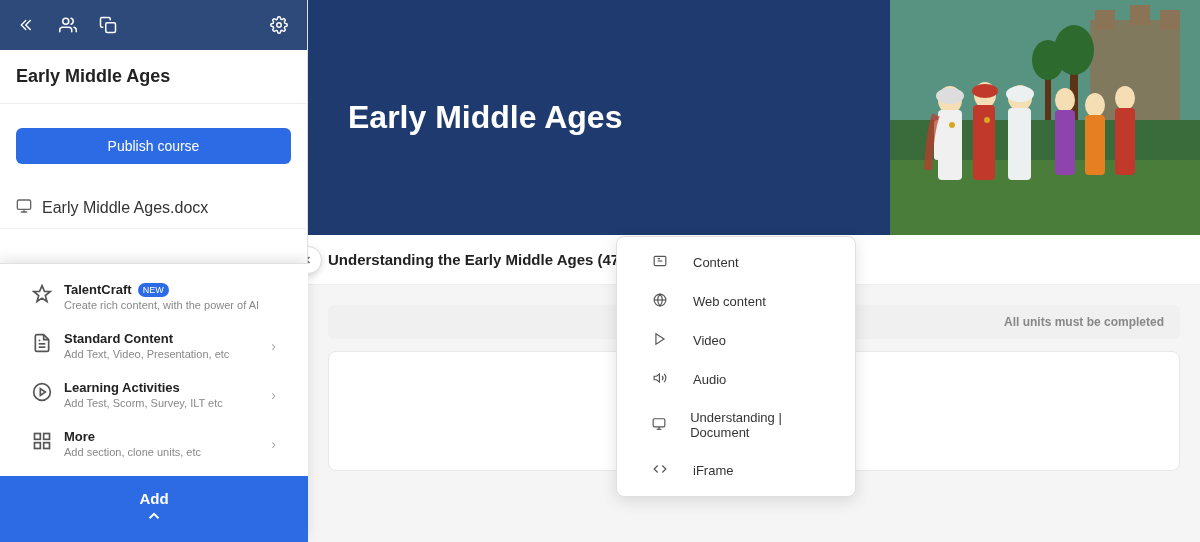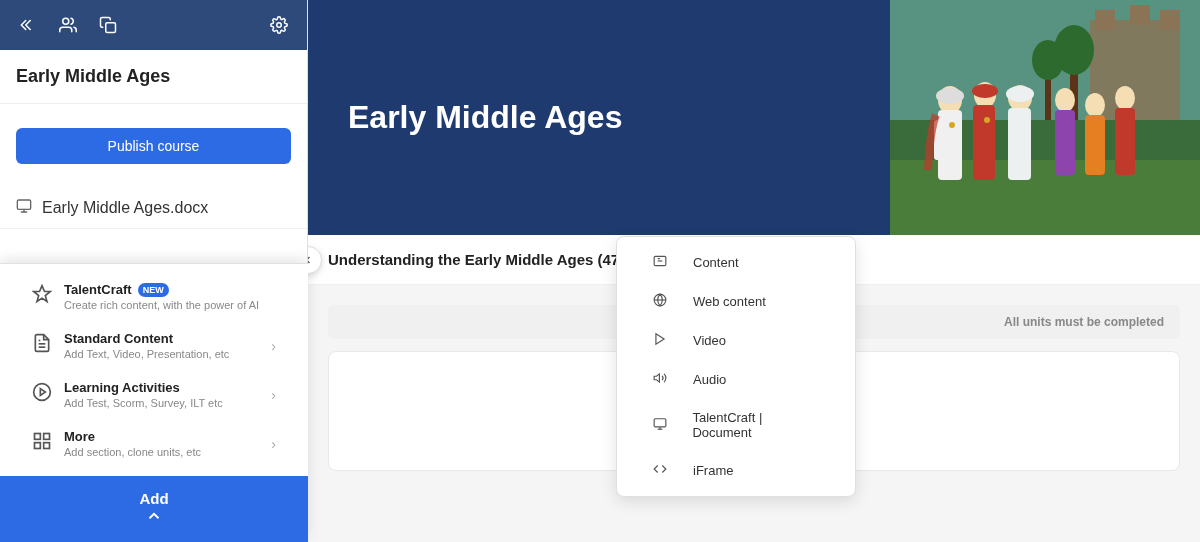--- a/index.html
+++ b/index.html
@@ -123,21 +123,21 @@
 
     .add-panel-item-chevron {
       font-size: 14px;
       color: #aaa;
     }
 
     .talent-badge {
       background: #2d6be4;
       color: #fff;
       font-size: 9px;
-      font-weight: 700;
+      font-weight: 400;
       padding: 2px 5px;
       border-radius: 7px;
       margin-left: 6px;
       vertical-align: middle;
     }
 
     .add-btn-bar {
       background: #2d6be4;
       color: #fff;
       display: flex;
@@ -538,21 +538,21 @@
     </div>
 
     <div class="dropdown-item">
       <span class="dropdown-icon">
         <svg width="14" height="14" viewBox="0 0 24 24" fill="none" stroke="#555" stroke-width="2">
             <rect x="2" y="3" width="20" height="14" rx="2"></rect>
             <line x1="8" y1="21" x2="16" y2="21"></line>
             <line x1="12" y1="17" x2="12" y2="21"></line>
           </svg>
       </span>
-      <span>TalentCraft | Document</span>
+      <span>Understanding | Document</span>
     </div>
 
     <div class="dropdown-item">
       <span class="dropdown-icon">
         <svg width="14" height="14" viewBox="0 0 24 24" fill="none" stroke="#555" stroke-width="2">
             <polyline points="16 18 22 12 16 6"></polyline>
             <polyline points="8 6 2 12 8 18"></polyline>
           </svg>
       </span>
       <span>iFrame</span>

